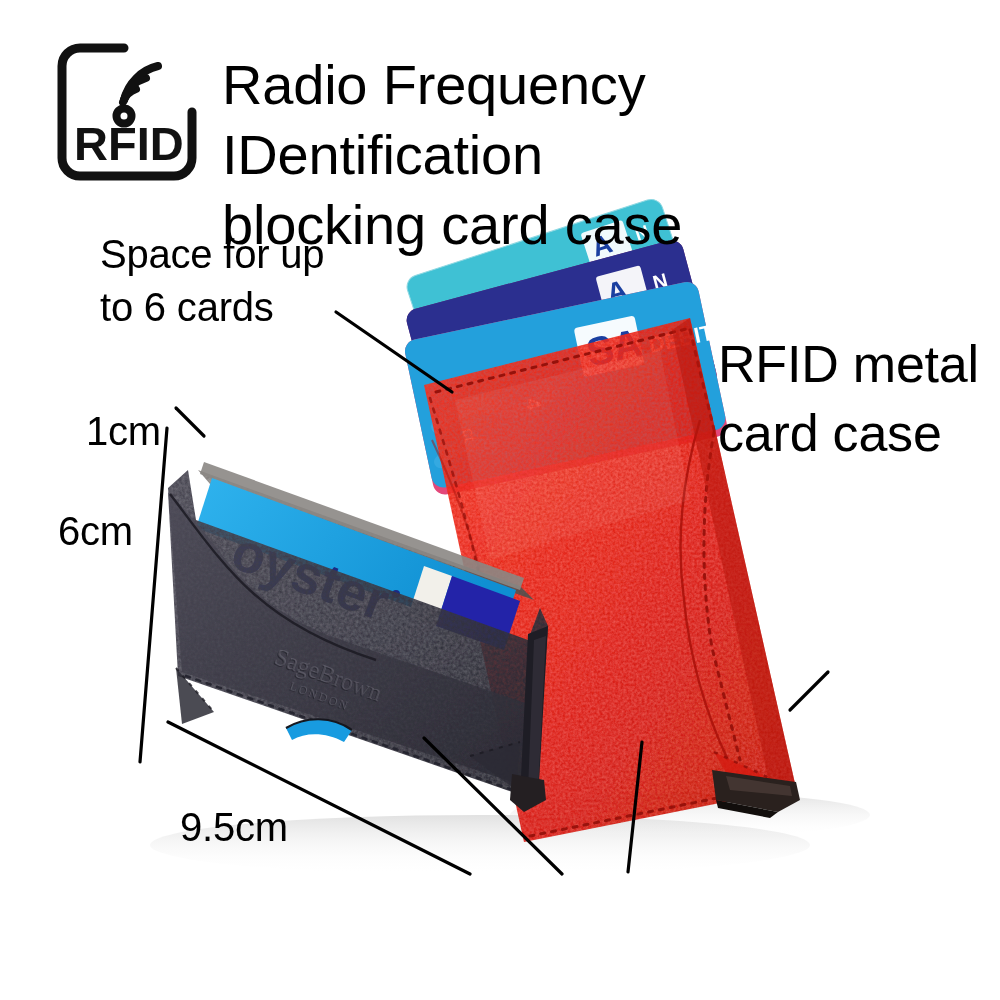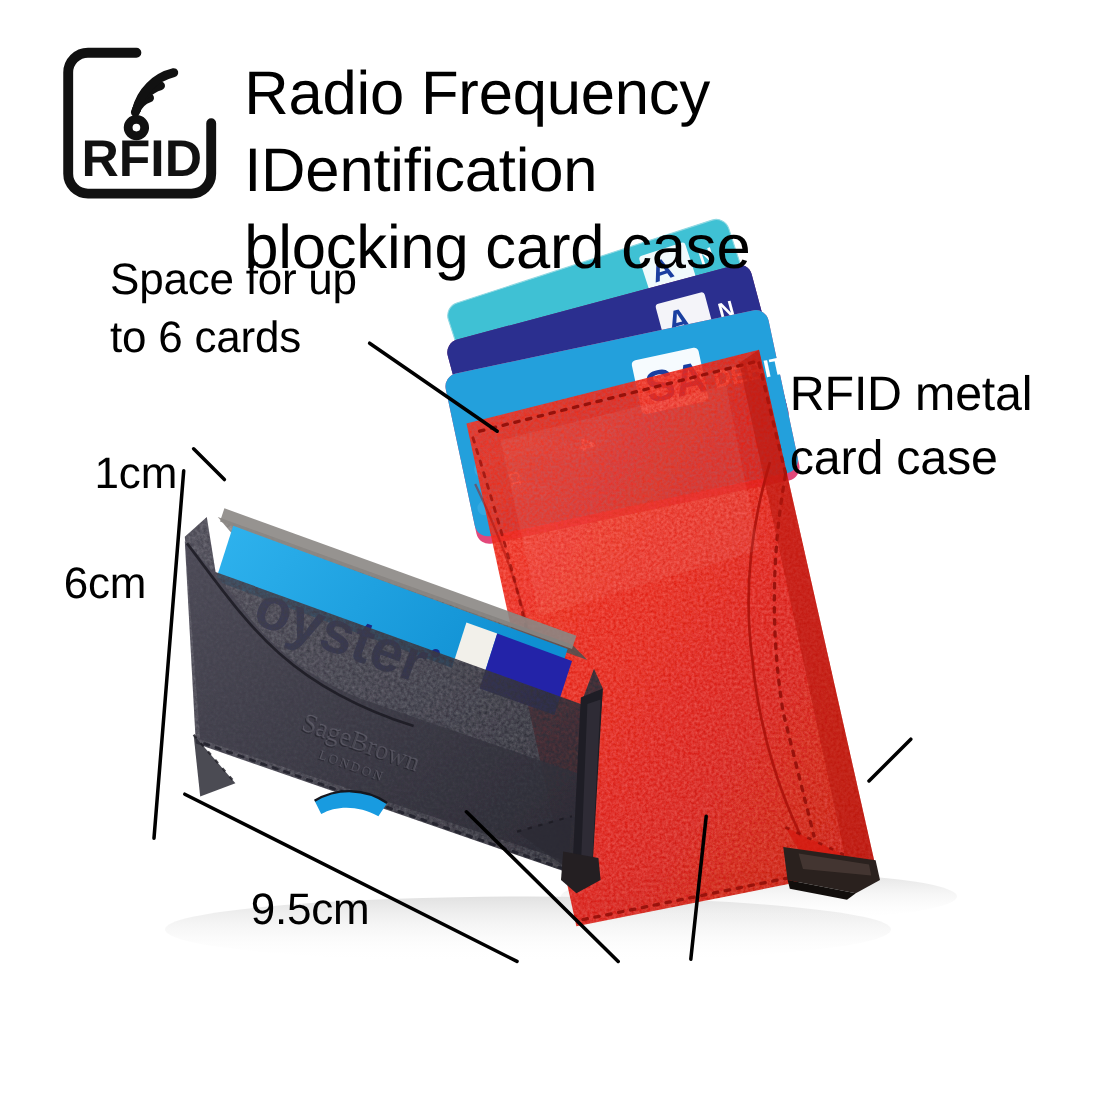--- a/index.html
+++ b/index.html
@@ -45,28 +45,28 @@
   #headline {
     left: 222px;
     top: 50px;
     width: 720px;
     font-size: 56px;
     line-height: 1.25;
   }
 
   
   #lbl-cards   { left: 100px; top: 228px;  font-size: 40px; line-height: 1.32; }
-  #lbl-rfid    { left: 718px; top: 330px;  font-size: 44px; line-height: 1.32; }
+  #lbl-rfid    { left: 718px; top: 330px;  font-size: 52px; line-height: 1.32; }
   #lbl-ejector { left: 812px; top: 666px;  font-size: 40px; line-height: 1.32; }
   #lbl-pocket  { left: 520px; top: 880px;  font-size: 40px; line-height: 1.32; text-align:left;}
 
   
   #dim-1cm   { left: 86px;  top: 382px; font-size: 40px; margin-top: 28px; }
   #dim-6cm   { left: 58px;  top: 510px; font-size: 40px; }
-  #dim-95cm  { left: 180px; top: 806px; font-size: 40px; margin-left: 48px; }
+  #dim-95cm  { left: 180px; top: 806px; font-size: 40px; }
 
   
   #lines {
     position: absolute;
     left: 0; top: 0;
     width: 1000px; height: 1000px;
     pointer-events: none;
   }
 
   

